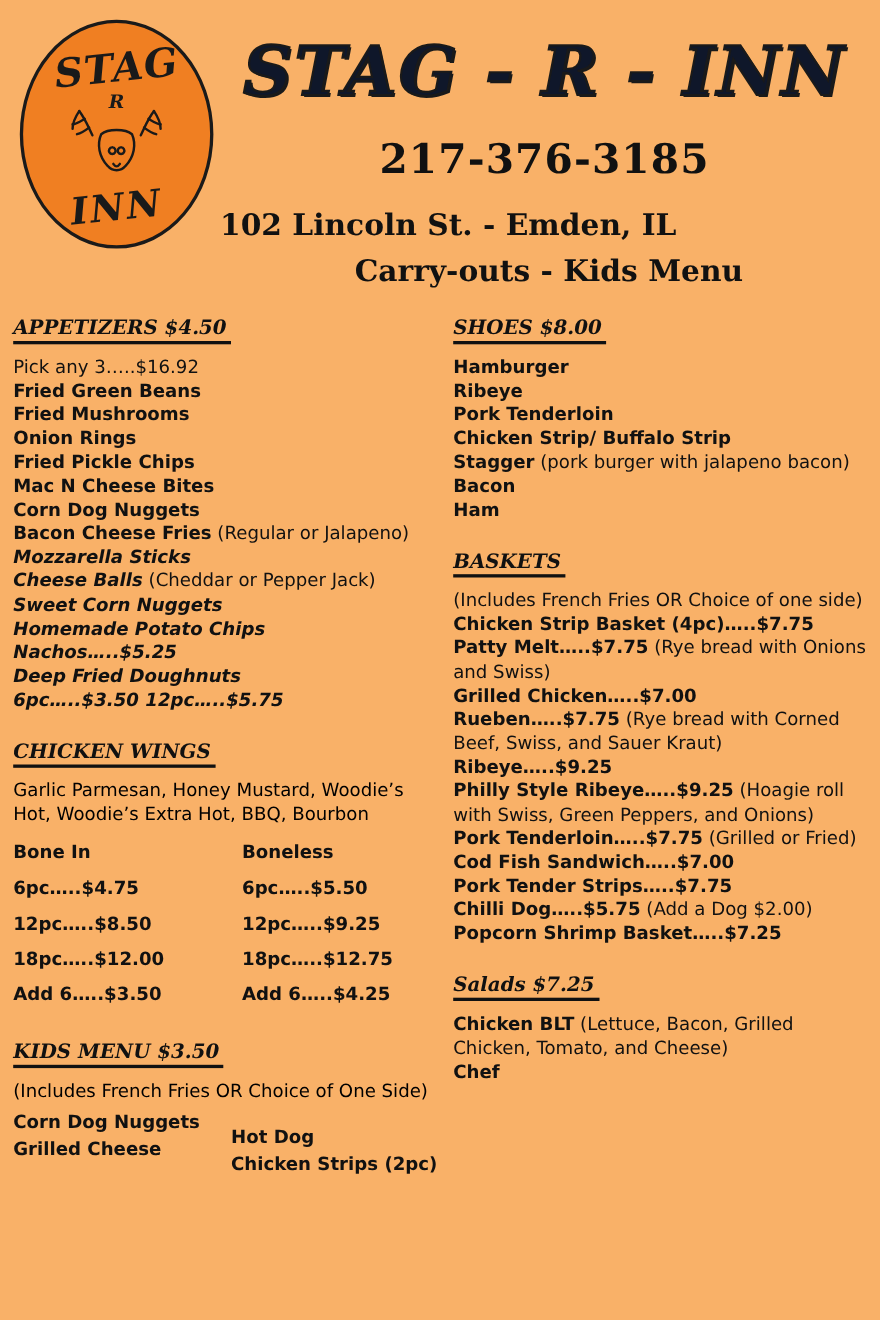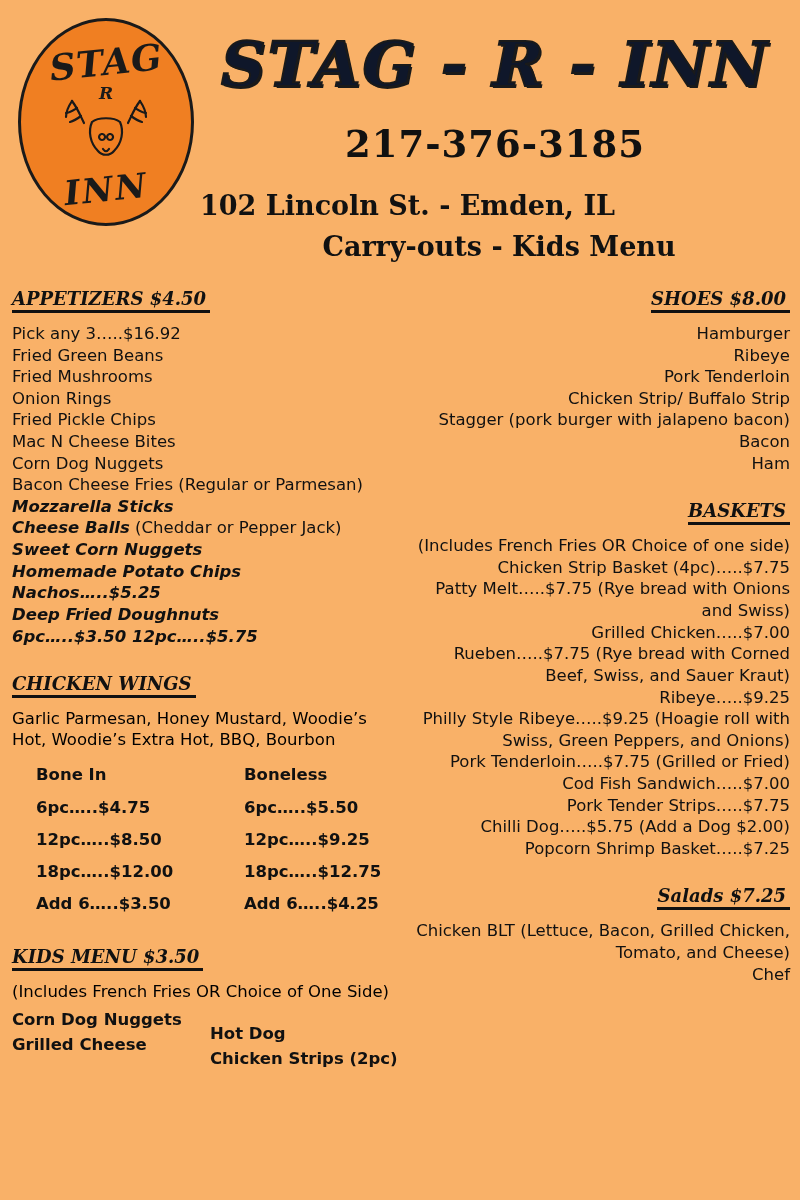--- a/index.html
+++ b/index.html
@@ -149,21 +149,20 @@
   }
   .col-left {
     width: 408px;
     padding-left: 12px;
     padding-right: 8px;
   }
   .col-right {
     width: 392px;
     padding-left: 4px;
     padding-right: 10px;
-    text-align: right;
   }
 
   h2.section {
     font-family: "DejaVu Serif", serif;
     font-style: italic;
     font-weight: bold;
     font-size: 18px;
     margin: 0 0 10px 0;
     padding: 0 4px 1px 0;
     display: inline-block;
@@ -172,36 +171,35 @@
     color: #111;
   }
   h2.section.spaced {
     margin-top: 26px;
   }
   .line {
     font-size: 16.5px;
     line-height: 1.31;
     color: #111;
   }
-  .b { font-weight: normal; }
+  .b { font-weight: bold; }
   .bi { font-weight: bold; font-style: italic; }
   .reg { font-weight: normal; }
 
   
   .wings-note {
     font-size: 16.5px;
     line-height: 1.28;
     margin-bottom: 9px;
   }
   .wings-grid {
     display: flex;
   }
   .wings-col {
     width: 50%;
-    margin-left: 24px;
   }
   .wings-col .line {
     font-weight: bold;
     line-height: 1.95;
     font-size: 16.5px;
   }
   .wings-col.right-col .line { padding-left: 14px; }
 
   
   .kids-note {
@@ -257,21 +255,21 @@
 
       <h2 class="section">APPETIZERS $4.50</h2>
       <div>
         <div class="line"><span class="reg">Pick any 3…..$16.92</span></div>
         <div class="line"><span class="b">Fried Green Beans</span></div>
         <div class="line"><span class="b">Fried Mushrooms</span></div>
         <div class="line"><span class="b">Onion Rings</span></div>
         <div class="line"><span class="b">Fried Pickle Chips</span></div>
         <div class="line"><span class="b">Mac N Cheese Bites</span></div>
         <div class="line"><span class="b">Corn Dog Nuggets</span></div>
-        <div class="line"><span class="b">Bacon Cheese Fries</span><span class="reg"> (Regular or Parmesan)</span></div>
+        <div class="line"><span class="b">Bacon Cheese Fries</span><span class="reg"> (Regular or Jalapeno)</span></div>
         <div class="line"><span class="bi">Mozzarella Sticks</span></div>
         <div class="line"><span class="bi">Cheese Balls</span><span class="reg"> (Cheddar or Pepper Jack)</span></div>
         <div class="line"><span class="bi">Sweet Corn Nuggets</span></div>
         <div class="line"><span class="bi">Homemade Potato Chips</span></div>
         <div class="line"><span class="bi">Nachos…..$5.25</span></div>
         <div class="line"><span class="bi">Deep Fried Doughnuts</span></div>
         <div class="line"><span class="bi">6pc…..$3.50 12pc…..$5.75</span></div>
       </div>
 
       <h2 class="section spaced">CHICKEN WINGS</h2>

